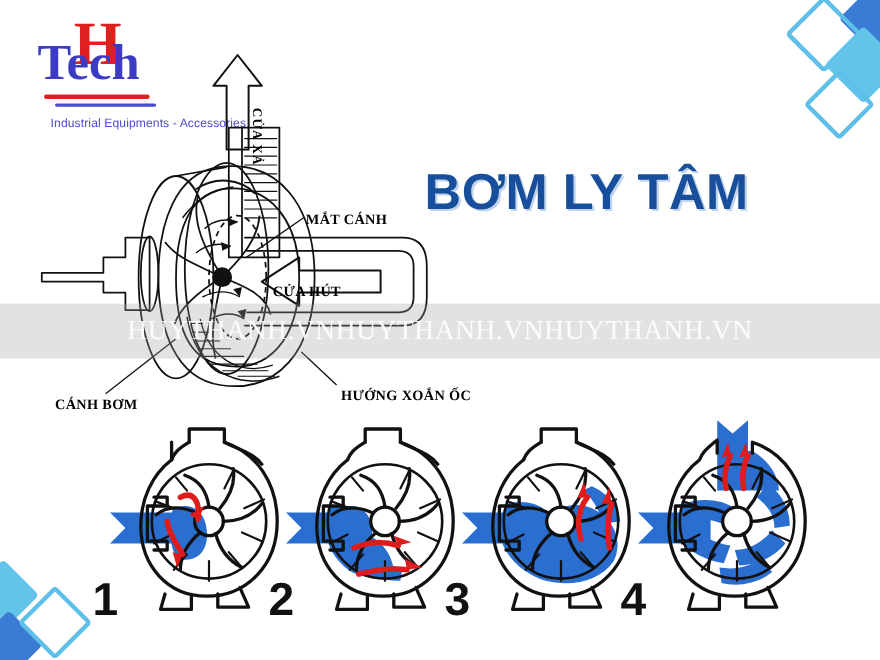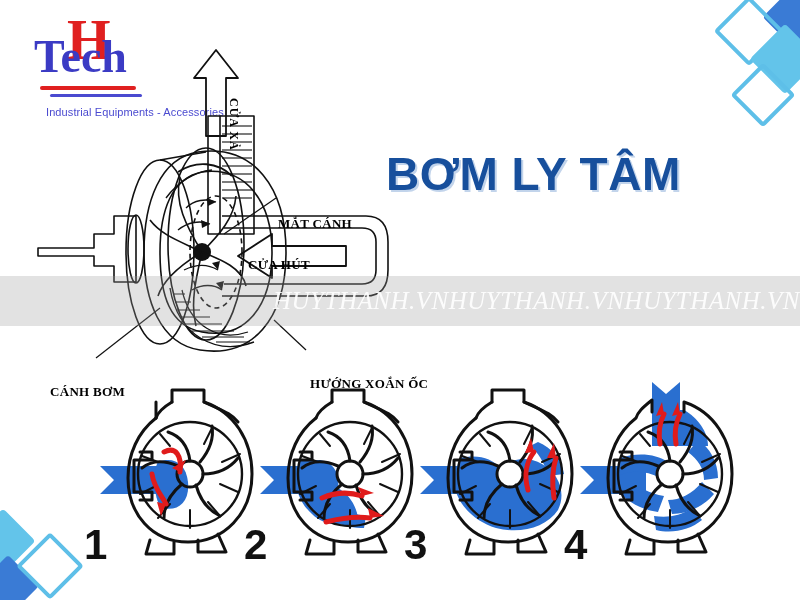--- a/index.html
+++ b/index.html
@@ -122,22 +122,21 @@
   
   #wm-band {
     position: absolute;
     left: 0;
     top: 276px;
     width: 800px;
     height: 50px;
     background: rgba(160,160,160,0.30);
     display: flex;
     align-items: center;
-    justify-content: flex-end;
-    font-style: italic;
+    justify-content: center;
   }
   .wm-text {
     font-family: "Liberation Serif", serif;
     font-size: 25px;
     color: #ffffff;
     letter-spacing: 0.5px;
     opacity: 0.92;
   }
 
   
@@ -149,21 +148,20 @@
     height: 340px;
   }
   .lbl {
     position: absolute;
     font-family: "Liberation Serif", serif;
     font-size: 13px;
     font-weight: 600;
     color: #000;
     white-space: nowrap;
     letter-spacing: 0.3px;
-    margin-top: 24px;
   }
   #lbl-mat-canh { left: 268px; top: 172px; }
   #lbl-canh-bom { left: 40px; top: 340px; }
   #lbl-buong    { left: 300px; top: 332px; }
   #lbl-cua-hut  {
     position: absolute;
     left: 238px;
     top: 237px;
     font-family: "Liberation Serif", serif;
     font-size: 13px;

